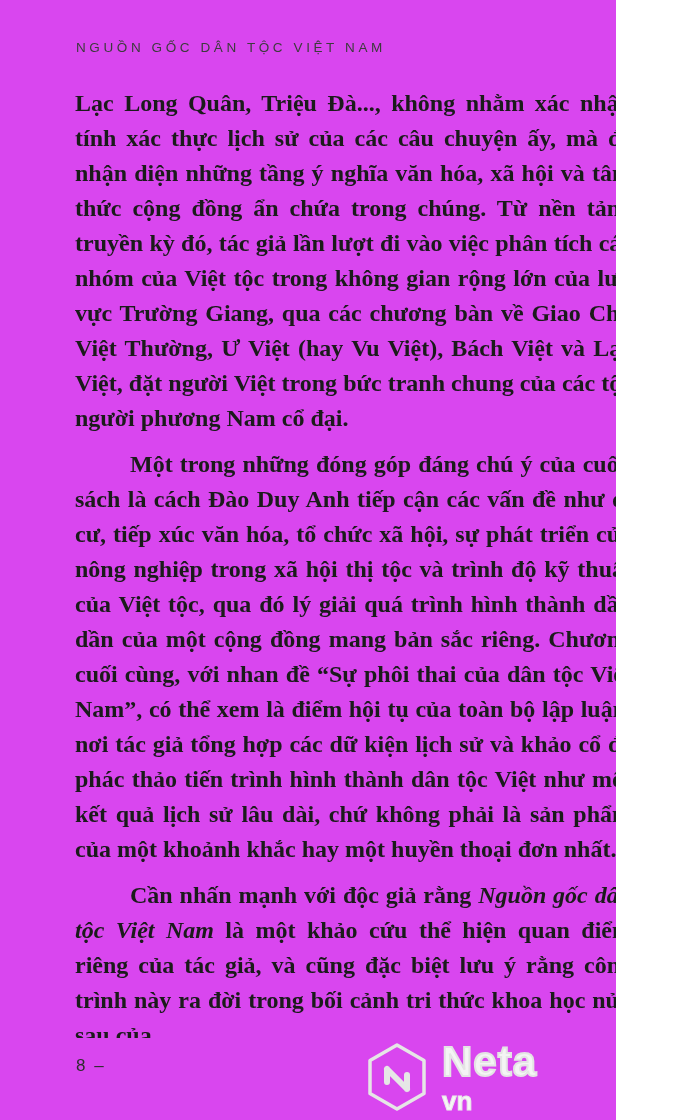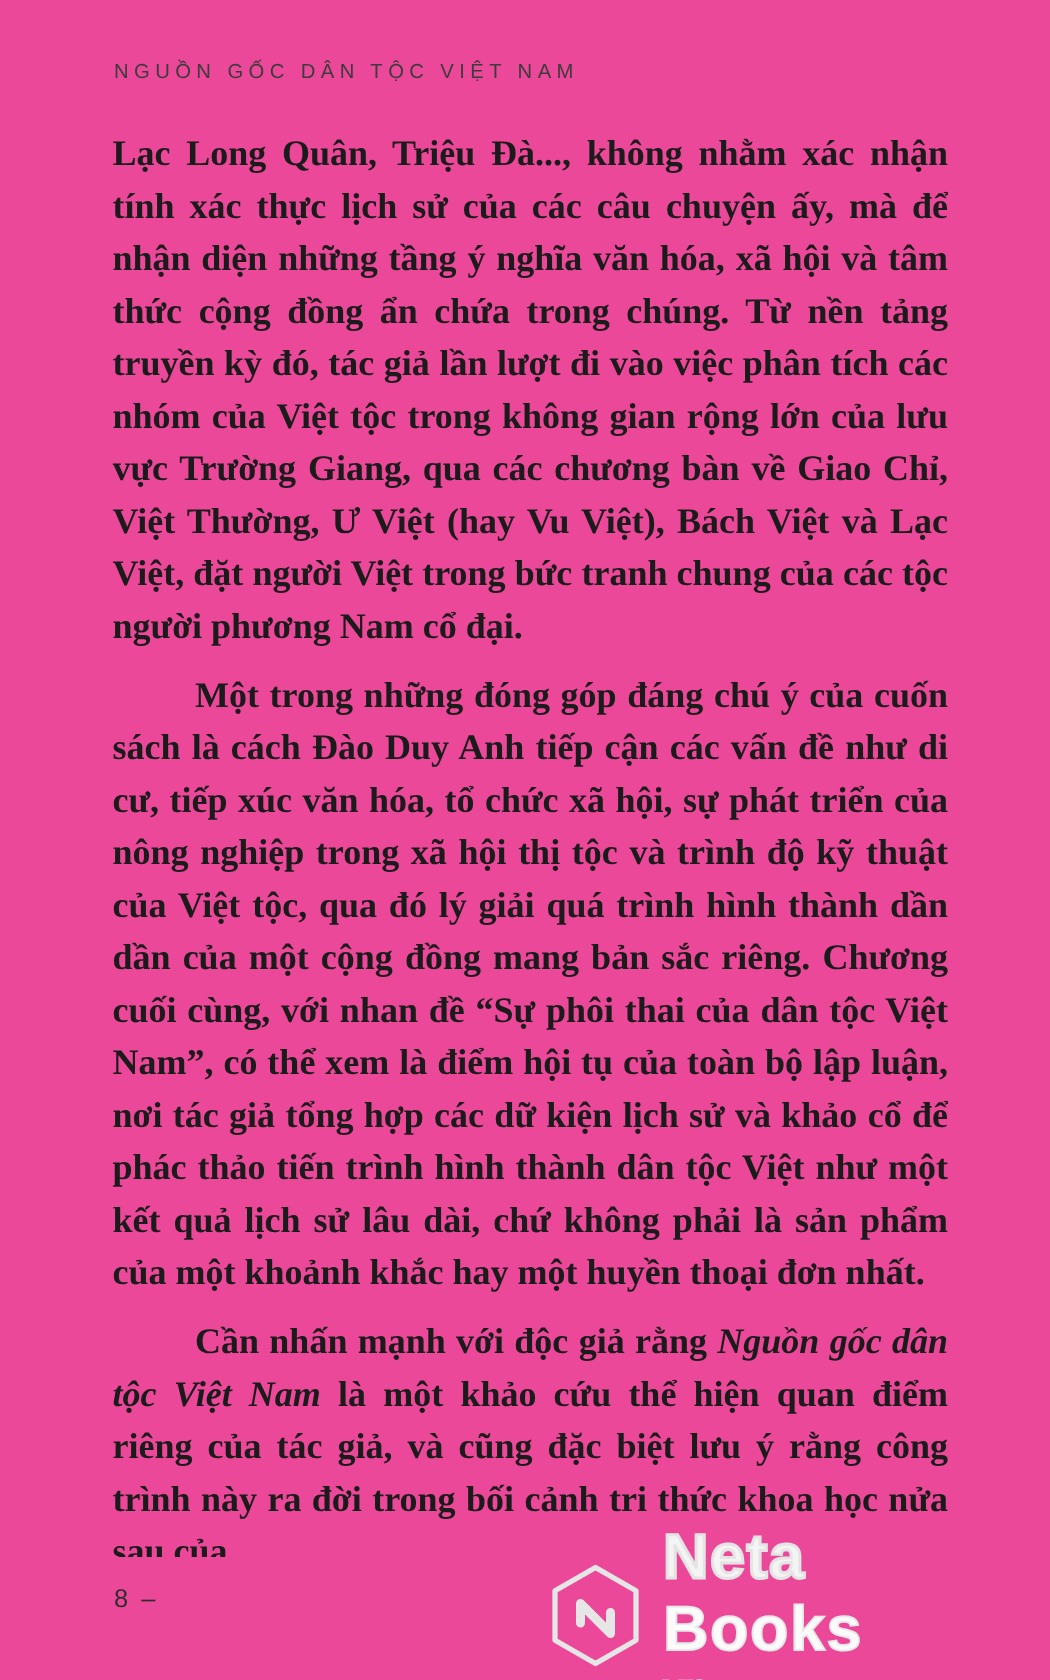--- a/index.html
+++ b/index.html
@@ -1,21 +1,21 @@
 <!DOCTYPE html>
 <html><head>
 <meta charset="utf-8">
 <style>
   * { box-sizing: border-box; }
   html, body { margin: 0; padding: 0; background: #ffffff; }
   .page {
     position: relative;
-    width: 700px;
+    width: 616px;
     height: 1120px;
-    background: #ec4899;
+    background: #d946ef;
     overflow: hidden;
     font-family: "Liberation Serif", serif;
   }
   .running-head {
     position: absolute;
     left: 76px;
     top: 40px;
     font-family: "Liberation Sans", sans-serif;
     font-size: 13.5px;
     font-weight: 500;
@@ -104,18 +104,17 @@
 
   <div class="page-number">8 –</div>
 
   <div class="watermark">
     <svg class="wm-logo" width="62" height="70" viewBox="0 0 62 70" aria-hidden="true">
       <path d="M31 3 L58 18.5 L58 51.5 L31 67 L4 51.5 L4 18.5 Z" fill="none" stroke="#e6e6e6" stroke-width="3.5" stroke-linejoin="round"></path>
       <path d="M21 27 L21 40 M21 27 L41 47 M41 47 L41 33" fill="none" stroke="#e6e6e6" stroke-width="6" stroke-linecap="round" stroke-linejoin="round"></path>
     </svg>
     <span class="wm-text">
       <span class="wm-brand-bold">Neta</span>
-        <span class="wm-brand-light">Books</span>
         <span class="wm-suffix">vn</span>
     </span>
   </div>
 
 </div>
 
 </body></html>

